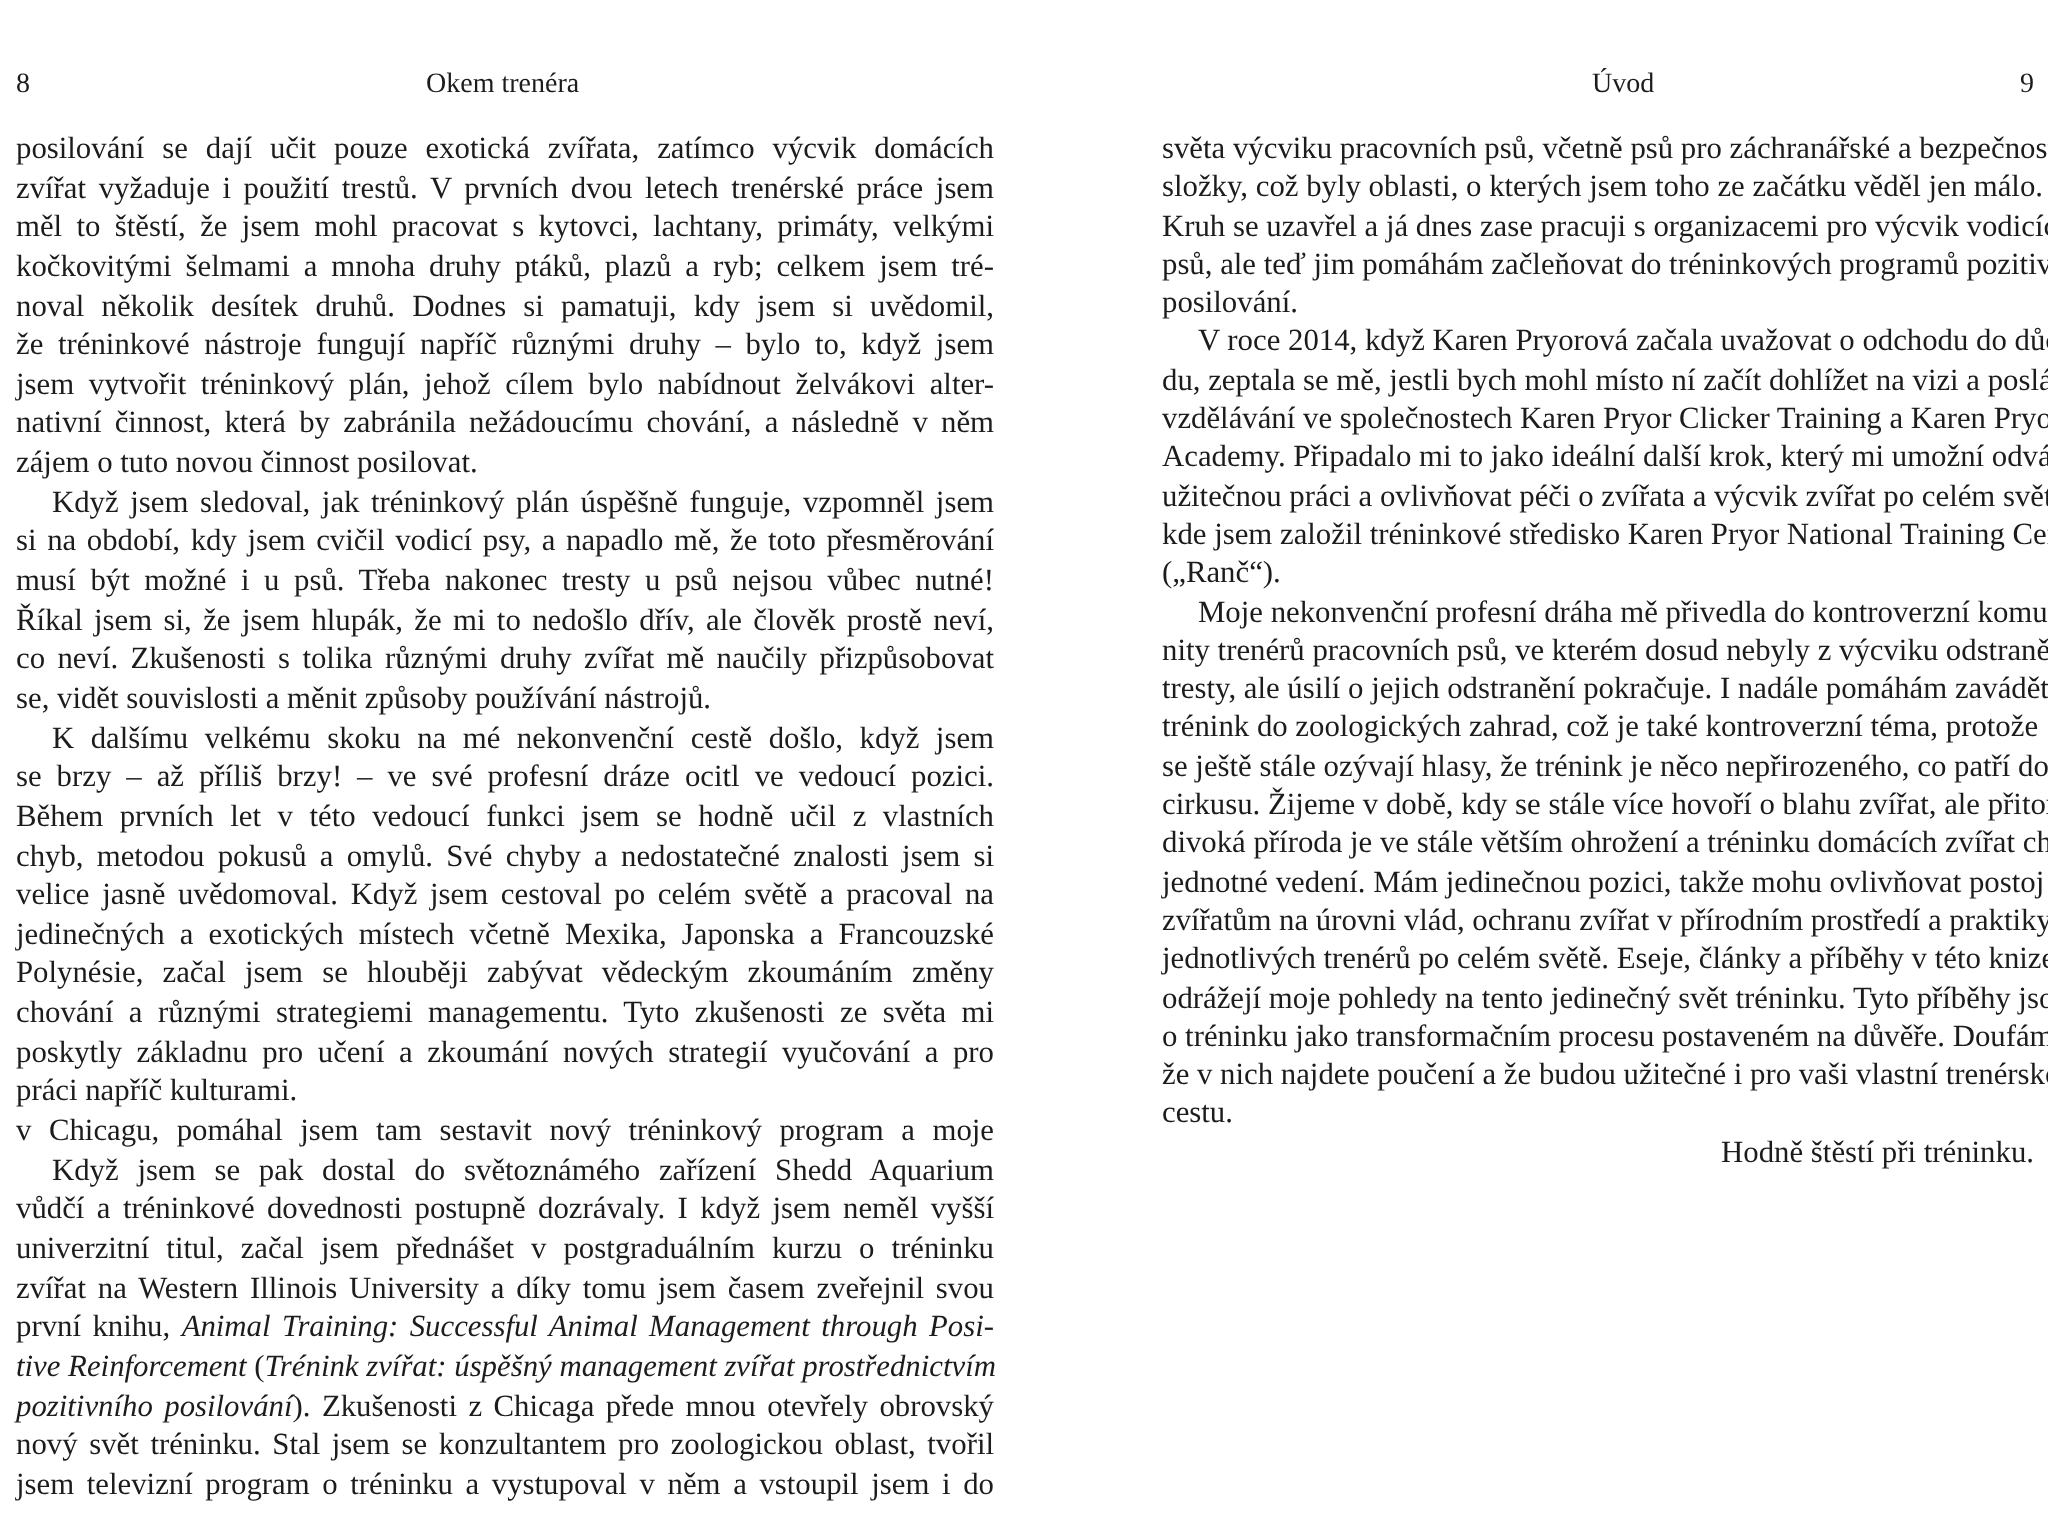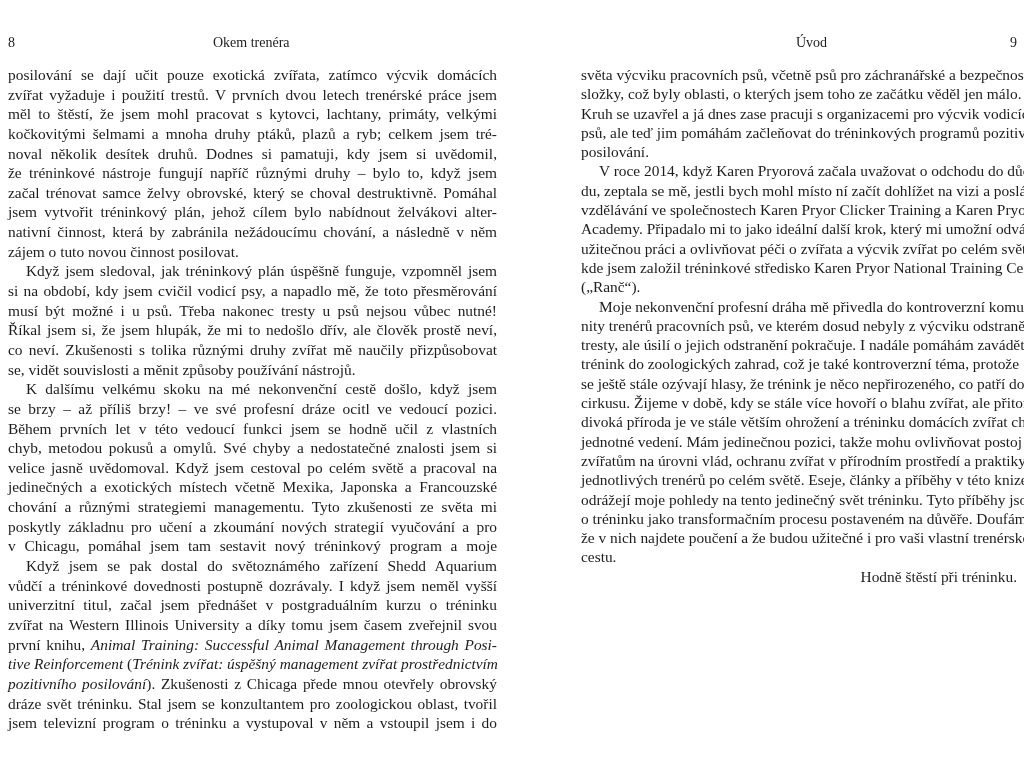--- a/index.html
+++ b/index.html
@@ -40,47 +40,48 @@
     <span class="pnum">8</span>
     <span class="running">Okem trenéra</span>
   </div>
   <div class="body">
       <div class="line">posilování se dají učit pouze exotická zvířata, zatímco výcvik domácích</div>
       <div class="line">zvířat vyžaduje i použití trestů. V prvních dvou letech trenérské práce jsem</div>
       <div class="line">měl to štěstí, že jsem mohl pracovat s kytovci, lachtany, primáty, velkými</div>
       <div class="line">kočkovitými šelmami a mnoha druhy ptáků, plazů a ryb; celkem jsem tré-</div>
       <div class="line">noval několik desítek druhů. Dodnes si pamatuji, kdy jsem si uvědomil,</div>
       <div class="line">že tréninkové nástroje fungují napříč různými druhy – bylo to, když jsem</div>
-      <div class="line">začal trénovat samce želvy obrovské, který se choval destruktivně. Pomáhal</div>
       <div class="line">jsem vytvořit tréninkový plán, jehož cílem bylo nabídnout želvákovi alter-</div>
       <div class="line">nativní činnost, která by zabránila nežádoucímu chování, a následně v něm</div>
       <div class="line last">zájem o tuto novou činnost posilovat.</div>
       <div class="line indent">Když jsem sledoval, jak tréninkový plán úspěšně funguje, vzpomněl jsem</div>
       <div class="line">si na období, kdy jsem cvičil vodicí psy, a napadlo mě, že toto přesměrování</div>
       <div class="line">musí být možné i u psů. Třeba nakonec tresty u psů nejsou vůbec nutné!</div>
       <div class="line">Říkal jsem si, že jsem hlupák, že mi to nedošlo dřív, ale člověk prostě neví,</div>
       <div class="line">co neví. Zkušenosti s tolika různými druhy zvířat mě naučily přizpůsobovat</div>
       <div class="line last">se, vidět souvislosti a měnit způsoby používání nástrojů.</div>
       <div class="line indent">K dalšímu velkému skoku na mé nekonvenční cestě došlo, když jsem</div>
       <div class="line">se brzy – až příliš brzy! – ve své profesní dráze ocitl ve vedoucí pozici.</div>
       <div class="line">Během prvních let v této vedoucí funkci jsem se hodně učil z vlastních</div>
       <div class="line">chyb, metodou pokusů a omylů. Své chyby a nedostatečné znalosti jsem si</div>
       <div class="line">velice jasně uvědomoval. Když jsem cestoval po celém světě a pracoval na</div>
       <div class="line">jedinečných a exotických místech včetně Mexika, Japonska a Francouzské</div>
+      <div class="line">Polynésie, začal jsem se hlouběji zabývat vědeckým zkoumáním změny</div>
       <div class="line">chování a různými strategiemi managementu. Tyto zkušenosti ze světa mi</div>
       <div class="line">poskytly základnu pro učení a zkoumání nových strategií vyučování a pro</div>
+      <div class="line last">práci napříč kulturami.</div>
       <div class="line">v Chicagu, pomáhal jsem tam sestavit nový tréninkový program a moje</div>
       <div class="line indent">Když jsem se pak dostal do světoznámého zařízení Shedd Aquarium</div>
       <div class="line">vůdčí a tréninkové dovednosti postupně dozrávaly. I když jsem neměl vyšší</div>
       <div class="line">univerzitní titul, začal jsem přednášet v postgraduálním kurzu o tréninku</div>
       <div class="line">zvířat na Western Illinois University a díky tomu jsem časem zveřejnil svou</div>
       <div class="line"><span>první knihu, </span><i>Animal Training: Successful Animal Management through Posi-</i></div>
       <div class="line"><i>tive Reinforcement</i><span> (</span><i>Trénink zvířat: úspěšný management zvířat prostřednictvím</i></div>
       <div class="line"><i>pozitivního posilování</i><span>). Zkušenosti z Chicaga přede mnou otevřely obrovský</span></div>
-      <div class="line">dráze svět tréninku. Stal jsem se konzultantem pro zoologickou oblast, tvořil</div>
+      <div class="line">nový svět tréninku. Stal jsem se konzultantem pro zoologickou oblast, tvořil</div>
       <div class="line">jsem televizní program o tréninku a vystupoval v něm a vstoupil jsem i do</div>
     </div>
 </div>
 
 <div class="page page-right">
   <div class="header">
     <span class="running">Úvod</span>
     <span class="pnum">9</span>
   </div>
   <div class="body">

